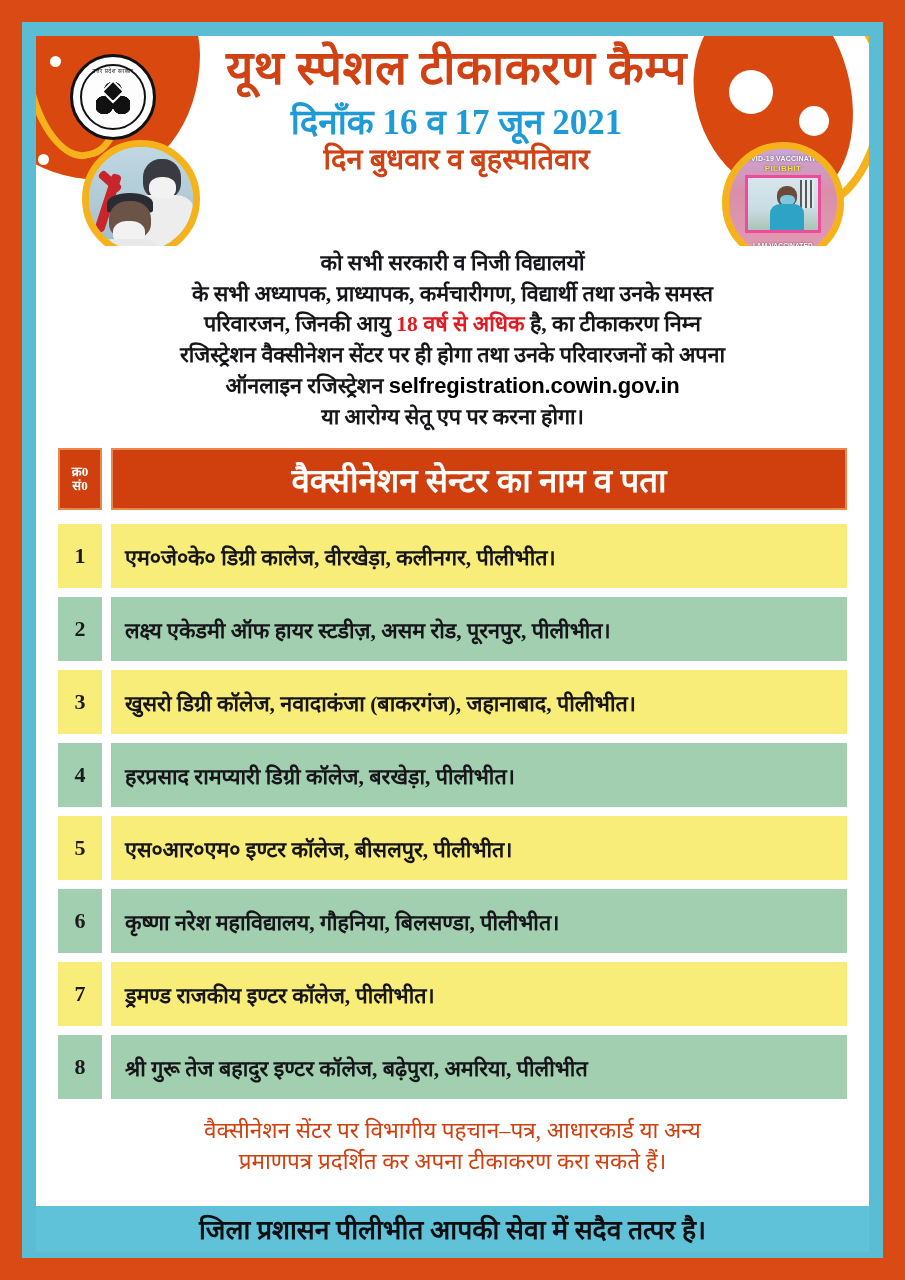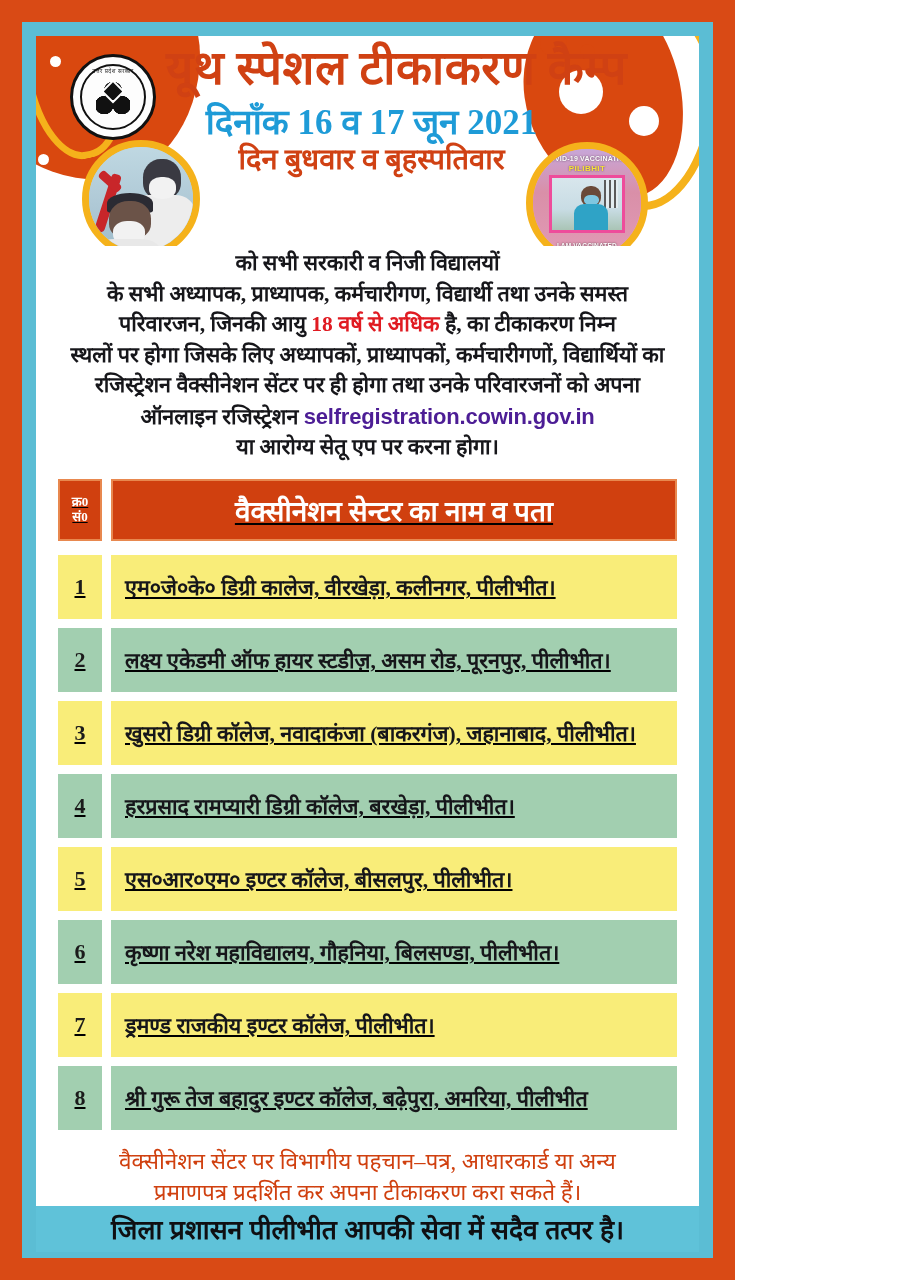--- a/index.html
+++ b/index.html
@@ -7,21 +7,21 @@
     margin: 0;
     padding: 0;
     background: #ffffff;
   }
   body {
     font-family: "Liberation Sans", "DejaVu Sans", sans-serif;
   }
 
   .poster {
     position: relative;
-    width: 735px;
+    width: 905px;
     height: 1280px;
     box-sizing: border-box;
     background: #D94A15;       
     overflow: hidden;
   }
 
   
   .frame-cyan {
     position: absolute;
     left: 22px; top: 22px; right: 22px; bottom: 22px;
@@ -202,21 +202,21 @@
     border: 7px solid #F5B21B;
     box-sizing: border-box;
     overflow: hidden;
   }
   .photo-left {
     left: 46px; top: 104px;
     width: 118px; height: 118px;
     background: #B9D3DE;
   }
   .photo-right {
-    right: 51px; top: 106px;
+    right: 25px; top: 106px;
     width: 122px; height: 122px;
     background: #E4A0C0;
   }
   .ph-wall   { position:absolute; inset:0; background:linear-gradient(180deg,#BFD8E2 0%,#AFC9D6 55%,#9FBCCB 100%); }
   .ph-person { position:absolute; border-radius:46% 46% 40% 40%; background:#3A3A42; }
   .ph-shirt  { position:absolute; border-radius:30% 30% 18% 18%; }
   .ph-mask   { position:absolute; border-radius:44%; background:#F2F2F2; }
   .ph-cap    { position:absolute; border-radius:50% 50% 12% 12%; background:#2B2B33; }
   .ph-red    { position:absolute; background:#C8262A; border-radius:4px; transform:rotate(18deg); }
 
@@ -264,31 +264,30 @@
     margin: 2px 18px 0 18px;
     text-align: center;
     font-family: "Liberation Serif", "DejaVu Serif", serif;
     font-size: 21.5px;
     font-weight: 700;
     color: #16161A;
     line-height: 1.42;
   }
   .body-copy .ln { display: block; white-space: nowrap; }
   .hl-red  { color: #E01B22; }
-  .hl-url  { color: #4c1d95; font-family: "Liberation Sans", sans-serif; font-size: 22px; letter-spacing: -.2px; }
+  .hl-url  { color: #000000; font-family: "Liberation Sans", sans-serif; font-size: 22px; letter-spacing: -.2px; }
 
   
   .table {
     margin: 16px 22px 0 22px;
   }
   .trow {
     display: flex;
     align-items: stretch;
     margin-bottom: 9px;
-    text-decoration: underline;
   }
   .sn {
     width: 44px;
     flex: 0 0 44px;
     margin-right: 9px;
     display: flex;
     align-items: center;
     justify-content: center;
     font-family: "Liberation Serif", "DejaVu Serif", serif;
     font-weight: 700;
@@ -314,21 +313,21 @@
     font-size: 13px;
     line-height: 1.12;
     flex-direction: column;
     border: 2px solid #E8884F;
     box-sizing: border-box;
     padding: 2px 0;
   }
   .thead .name {
     background: #D0400F;
     color: #ffffff;
-    font-size: 28px;
+    font-size: 33px;
     justify-content: center;
     border: 2px solid #E8884F;
     box-sizing: border-box;
   }
   .thead { margin-bottom: 14px; height: 62px; }
 
   .trow.body-row { height: 64px; }
   .row-yellow .sn, .row-yellow .name { background: #F9ED79; }
   .row-green  .sn, .row-green  .name { background: #A2CFB0; }
 
@@ -345,21 +344,21 @@
   .note .ln { display: block; white-space: nowrap; }
 
   .footer-band {
     position: absolute;
     left: 36px; right: 36px; bottom: 28px;
     height: 46px;
     background: #5FC2D9;
     display: flex;
     align-items: center;
     justify-content: center;
-    font-family: Liberation Sans, sans-serif;
+    font-family: Liberation Serif, serif;
     font-weight: 700;
     font-size: 26.5px;
     color: #0F0F12;
     white-space: nowrap;
     margin-top: 40px;
   }
 </style>
 </head>
 <body>
 
@@ -421,21 +420,20 @@
           <div class="ph-shirt" style="left:22px; top:26px; width:34px; height:32px; background:#2FA3C6;"></div>
         </div>
         <div class="ph-caption">I AM VACCINATED</div>
       </div>
     </div>
 
     <div class="body-copy">
       <span class="ln">को सभी सरकारी व निजी विद्यालयों</span>
       <span class="ln">के सभी अध्यापक, प्राध्यापक, कर्मचारीगण, विद्यार्थी तथा उनके समस्त</span>
       <span class="ln"><span>परिवारजन, जिनकी आयु </span><span class="hl-red">18 वर्ष से अधिक</span><span> है, का टीकाकरण निम्न</span></span>
-      <span class="ln">स्थलों पर होगा जिसके लिए अध्यापकों, प्राध्यापकों, कर्मचारीगणों, विद्यार्थियों का</span>
       <span class="ln">रजिस्ट्रेशन वैक्सीनेशन सेंटर पर ही होगा तथा उनके परिवारजनों को अपना</span>
       <span class="ln"><span>ऑनलाइन रजिस्ट्रेशन </span><span class="hl-url">selfregistration.cowin.gov.in</span></span>
       <span class="ln">या आरोग्य सेतू एप पर करना होगा।</span>
     </div>
 
     <div class="table">
 
       <div class="trow thead">
         <div class="sn">
           <span>क्र0</span>

